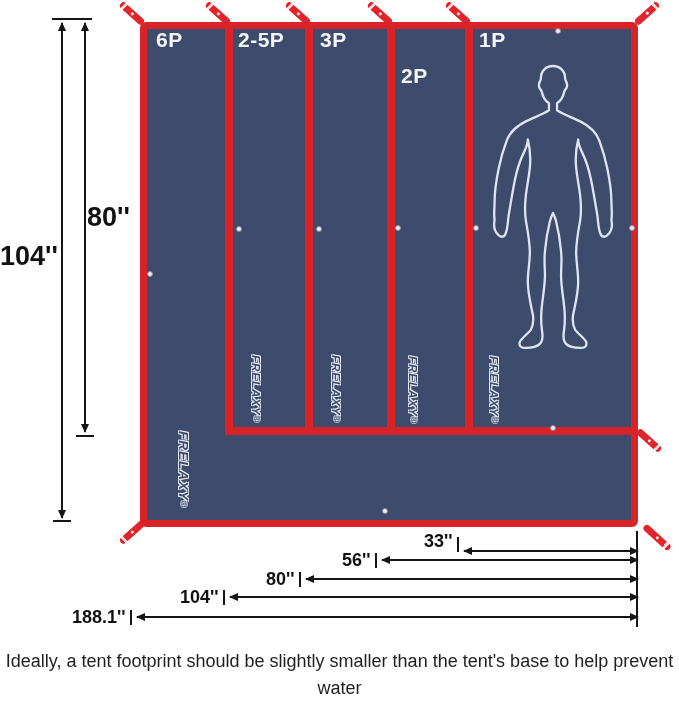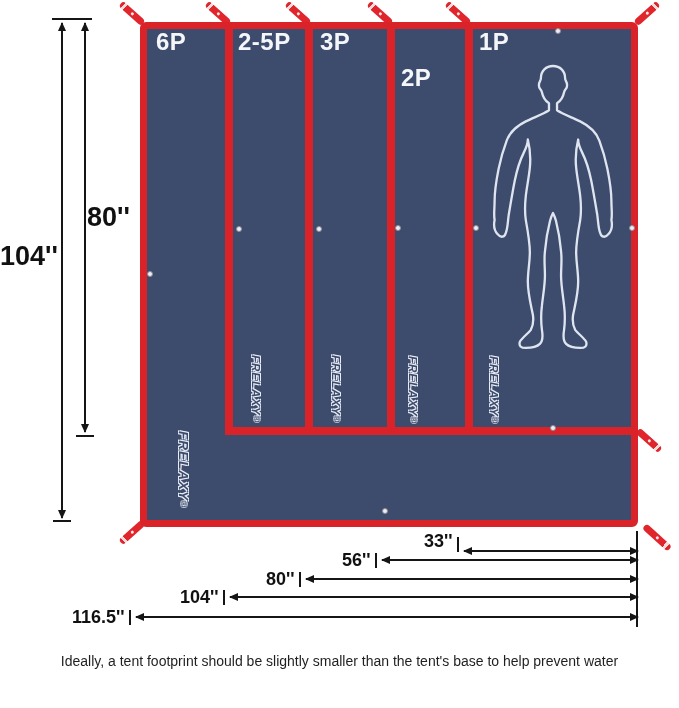--- a/index.html
+++ b/index.html
@@ -4,21 +4,21 @@
 <style>
   html,body{margin:0;padding:0;background:#fff;}
   #stage{position:relative;width:679px;height:708px;background:#ffffff;overflow:hidden;
          font-family:"Liberation Sans", sans-serif;}
 
   
   .tarp{position:absolute;left:140px;top:22px;width:498px;height:505px;box-sizing:border-box;
         background:#3d4b6c;border:7px solid #da2329;border-radius:6px;}
   .divider{position:absolute;top:25px;width:8px;height:410px;background:#da2329;}
   .hbar{position:absolute;left:228px;top:427px;width:410px;height:8px;background:#da2329;}
-  .panel-label{position:absolute;top:28px;color:#f4f6fa;font-weight:bold;font-size:24px;letter-spacing:.5px;}
+  .panel-label{position:absolute;top:28px;color:#f4f6fa;font-weight:bold;font-size:21px;letter-spacing:.5px;}
 
   
   .strap{position:absolute;width:30px;height:7px;border-radius:4px;background:#e1252c;}
   .strap::after{content:"";position:absolute;left:46%;top:2px;width:3px;height:3px;border-radius:50%;background:#fff;opacity:.9;}
   .strap.up{transform:rotate(42deg);}
   .strap.dn{transform:rotate(-42deg);}
   .tipL{background:linear-gradient(90deg,#e1252c 0 10%,#f6d9d9 10% 20%,#e1252c 20%);}
   .tipR{background:linear-gradient(90deg,#e1252c 0 80%,#f6d9d9 80% 90%,#e1252c 90%);}
 
   
@@ -46,21 +46,21 @@
   .dim-row .lbl{font-weight:bold;font-size:18px;color:#111;margin-right:4px;white-space:nowrap;}
   .harrow{position:relative;flex:1;height:0;border-top:2px solid #151515;margin-left:5px;}
   .harrow::before{content:"";position:absolute;left:-1px;top:-5px;border-style:solid;
     border-width:4px 9px 4px 0;border-color:transparent #151515 transparent transparent;}
   .harrow::after{content:"";position:absolute;right:-1px;top:-5px;border-style:solid;
     border-width:4px 0 4px 9px;border-color:transparent transparent transparent #151515;}
   .endline{position:absolute;left:636px;top:531px;width:2px;height:96px;background:#151515;}
 
   
   .caption{position:absolute;left:0;top:648px;width:679px;text-align:center;
-           font-size:14px;line-height:27px;color:#1f1f1f;}
+           font-size:18px;line-height:27px;color:#1f1f1f;}
 </style>
 </head>
 <body>
 
 <div id="stage">
 
   <div class="strap up tipL" style="left:117px;top:10px;"></div>
   <div class="strap up tipL" style="left:203px;top:10px;"></div>
   <div class="strap up tipL" style="left:283px;top:10px;"></div>
   <div class="strap up tipL" style="left:365px;top:10px;"></div>
@@ -155,21 +155,21 @@
     <span class="lbl">80''</span>
     <span class="tick-v"></span>
     <div class="harrow"></div>
   </div>
   <div class="dim-row" style="left:180px;top:588px;width:458px;">
     <span class="lbl">104''</span>
     <span class="tick-v"></span>
     <div class="harrow"></div>
   </div>
   <div class="dim-row" style="left:72px;top:608px;width:566px;">
-    <span class="lbl">116.5''</span>
+    <span class="lbl">188.1''</span>
     <span class="tick-v"></span>
     <div class="harrow"></div>
   </div>
   <div class="endline"></div>
 
   <div class="caption">
     <div>Ideally, a tent footprint should be slightly smaller than the tent's base to help prevent water</div>
   </div>
 
 </div>

